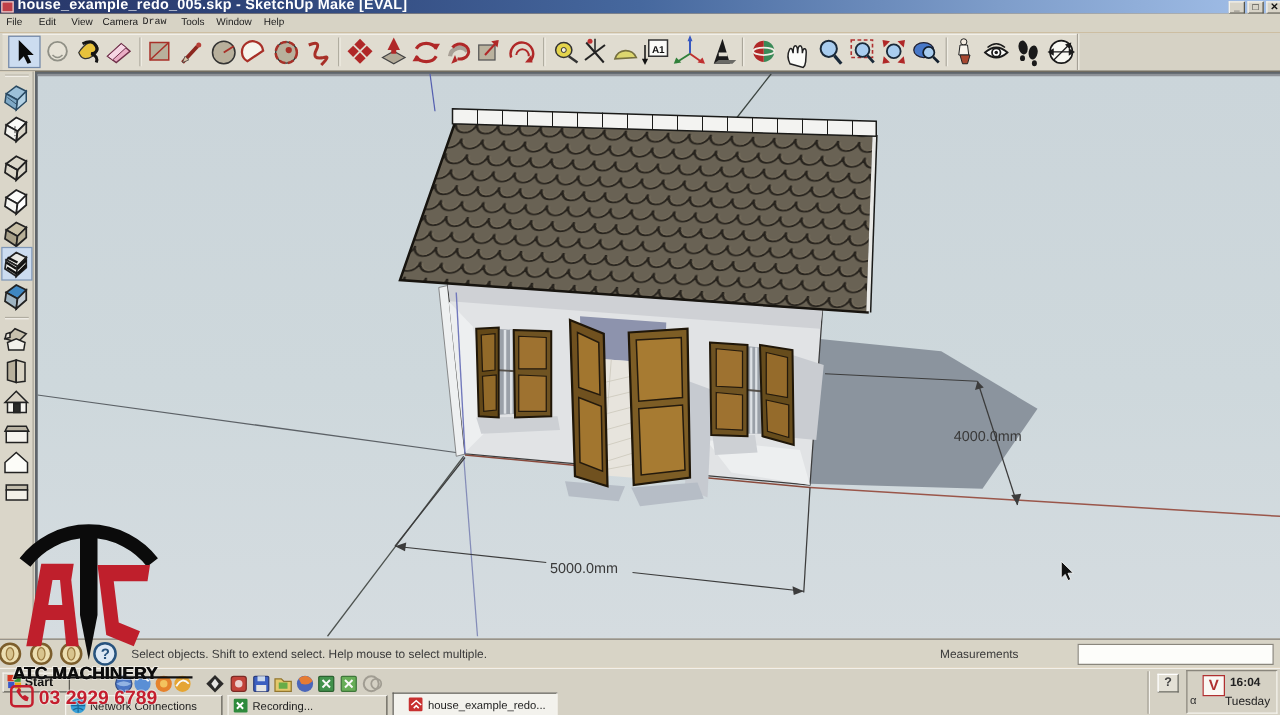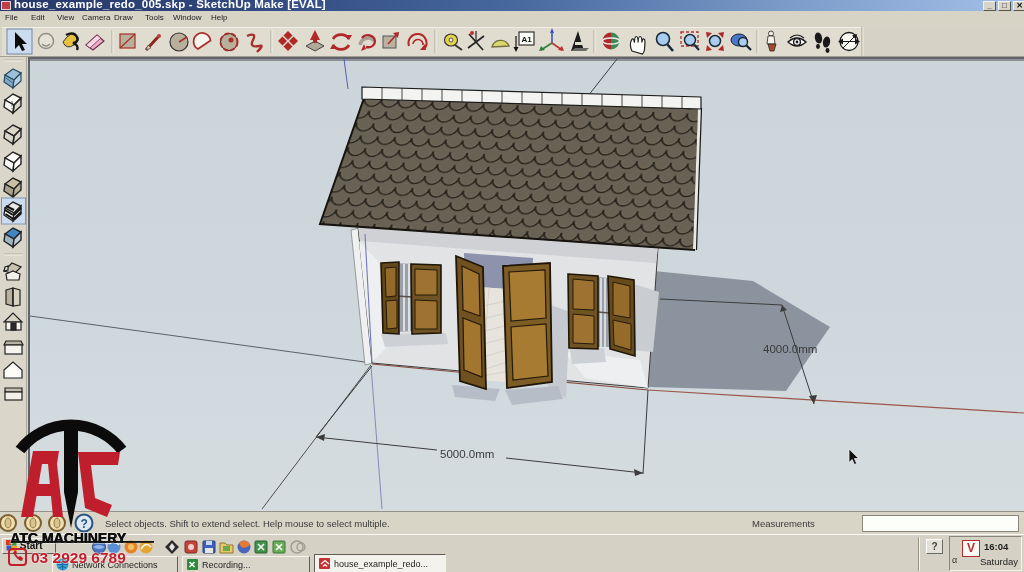--- a/index.html
+++ b/index.html
@@ -32,21 +32,21 @@
     <div id="titletext">house_example_redo_005.skp - SketchUp Make [EVAL]</div>
     <div class="wbtn" style="left:983px;">_</div>
     <div class="wbtn" style="left:998px;">□</div>
     <div class="wbtn" style="left:1013px;">✕</div>
   </div>
   <div id="menubar">
     <span class="mi" style="left:5px;">File</span>
     <span class="mi" style="left:31px;">Edit</span>
     <span class="mi" style="left:57px;">View</span>
     <span class="mi" style="left:82px;">Camera</span>
-    <span class="mi" style="left:114px;">Draw</span>
+    <span class="mi" style="left:114px;font-family:Liberation Mono, monospace;">Draw</span>
     <span class="mi" style="left:145px;">Tools</span>
     <span class="mi" style="left:173px;">Window</span>
     <span class="mi" style="left:211px;">Help</span>
   </div>
   <div id="toolbar"><svg width="1024" height="31" viewBox="0 26 1024 31">
     <rect x="0" y="26" width="1024" height="31" fill="#d6d2c5"></rect>
     <rect x="2" y="27" width="860" height="29" fill="#e0dcd0"></rect>
     <line x1="2" y1="27.5" x2="862" y2="27.5" stroke="#f2efe8" stroke-width="1"></line>
     <line x1="862" y1="27" x2="862" y2="56" stroke="#a5a196" stroke-width="1"></line>
     <line x1="863" y1="27" x2="863" y2="56" stroke="#eeebe2" stroke-width="1"></line>
@@ -467,32 +467,32 @@
       <circle cx="301" cy="8" r="4" fill="none" stroke="#9a968c" stroke-width="1.4"></circle>
     </svg>
     <div class="taskbtn" style="left:52px;width:126px;"><svg width="13" height="13" style="vertical-align:-3px;margin:1px 3px 0 3px;">
           <circle cx="6.5" cy="6.5" r="6" fill="#38a0d8"></circle>
           <path d="M1,6.5 h11 M6.5,1 v11 M2.5,3 q4,3 8,0 M2.5,10 q4,-3 8,0" stroke="#186a9a" stroke-width="1" fill="none"></path>
         </svg>Network Connections</div>
     <div class="taskbtn" style="left:182px;width:128px;"><svg width="13" height="13" style="vertical-align:-3px;margin:1px 3px 0 3px;">
           <rect x="1" y="1" width="11" height="11" rx="1" fill="#2e8a3c"></rect>
           <path d="M3.5,4 l5,5 M8.5,4 l-5,5" stroke="#fff" stroke-width="1.5"></path>
         </svg>Recording...</div>
-    <div class="taskbtn" style="left:314px;width:132px;top:19px;height:19px;background:#f3f2ed;border-color:#5f5d55 #f5f3ed #f5f3ed #5f5d55;"><svg width="13" height="13" style="vertical-align:-3px;margin:2px 3px 0 3px;">
+    <div class="taskbtn" style="left:314px;width:132px;top:19px;height:19px;background:#f3f2ed;border-color:#5f5d55 #f5f3ed #f5f3ed #5f5d55;text-align:center;"><svg width="13" height="13" style="vertical-align:-3px;margin:2px 3px 0 3px;">
           <rect x="1" y="1" width="11" height="11" rx="1" fill="#c83030"></rect>
           <path d="M3,7 l4,-3.5 4,3.5 M5,9.5 l2,-2 2,2" stroke="#fff" stroke-width="1.2" fill="none"></path>
         </svg>house_example_redo...</div>
     <div style="position:absolute;left:918px;top:2px;width:1px;height:34px;background:#9a968a;"></div>
     <div style="position:absolute;left:919px;top:2px;width:1px;height:34px;background:#f5f3ed;"></div>
     <div style="position:absolute;left:926px;top:4px;width:17px;height:15px;background:#e4e1d6;border:1px solid;border-color:#fff #6a6a62 #6a6a62 #fff;box-sizing:border-box;font-size:10px;font-weight:bold;color:#444;text-align:center;line-height:13px;">?</div>
     <div style="position:absolute;left:949px;top:1px;width:73px;height:35px;border:1px solid;border-color:#8a867c #f5f3ed #f5f3ed #8a867c;box-sizing:border-box;"></div>
     <div style="position:absolute;left:952px;top:20px;font-size:9px;color:#333;">α</div>
     <div style="position:absolute;left:962px;top:5px;width:18px;height:17px;background:#faf8f4;border:1.5px solid #b03030;box-sizing:border-box;color:#b03030;font-weight:bold;font-size:12px;text-align:center;line-height:14px;">V</div>
     <div style="position:absolute;left:984px;top:6px;width:32px;font-size:9.5px;color:#222;font-weight:bold;">16:04</div>
-    <div style="position:absolute;left:980px;top:21px;width:40px;font-size:9.5px;color:#222;">Saturday</div>
+    <div style="position:absolute;left:980px;top:21px;width:40px;font-size:9.5px;color:#222;">Tuesday</div>
   </div>
   <svg id="logo" style="position:absolute;left:0;top:415px;" width="180" height="157" viewBox="0 415 180 157">
     <path d="M20,450 A64.5,64.5 0 0 1 122,450" stroke="#0b0b0b" stroke-width="11" fill="none"></path>
     <polygon points="64,428 78,428 78,492 71,528 64,492" fill="#0b0b0b"></polygon>
     <g fill="#bf1f2c">
       <path d="M21,517 L33,451 L59,451 L57,464 L42,464 L33,517 Z"></path>
       <path d="M48,464 L57,464 L63,517 L53,517 Z"></path>
       <path d="M30,484 L58,484 L60,496 L28,496 Z"></path>
       <path d="M78,452 L120,452 L118,465 L91,465 L95,498 L112,505 L107,517 L85,508 Z"></path>
     </g>

